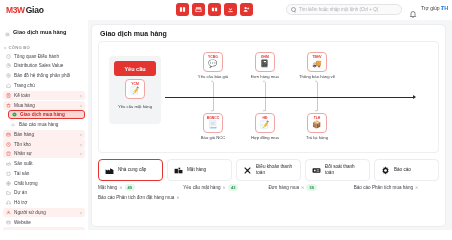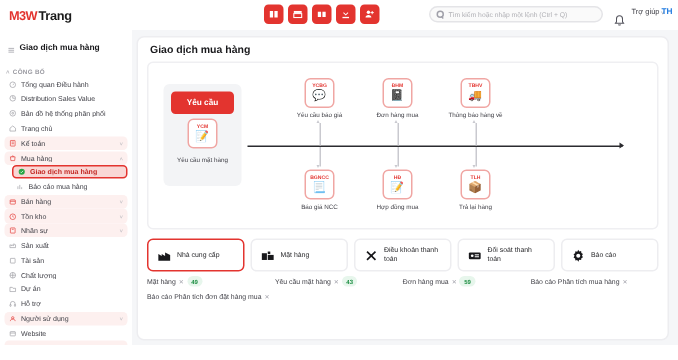--- a/index.html
+++ b/index.html
@@ -160,21 +160,21 @@
   }
 </style>
 </head>
 <body>
 
 <div class="app">
 
   <div class="topbar">
     <div class="logo">
       <span class="logo-mark">M3W</span>
-      <span class="logo-next">Trang</span>
+      <span class="logo-next">Giao</span>
     </div>
 
     <div class="quick-icons">
       <div class="qi">
         <svg width="7" height="7" viewBox="0 0 16 16" fill="#fff">
             <path d="M2 3h5v10H2zM9 3h5v10H9z"></path>
           </svg>
       </div>
       <div class="qi">
         <svg width="7" height="7" viewBox="0 0 16 16" fill="#fff">

